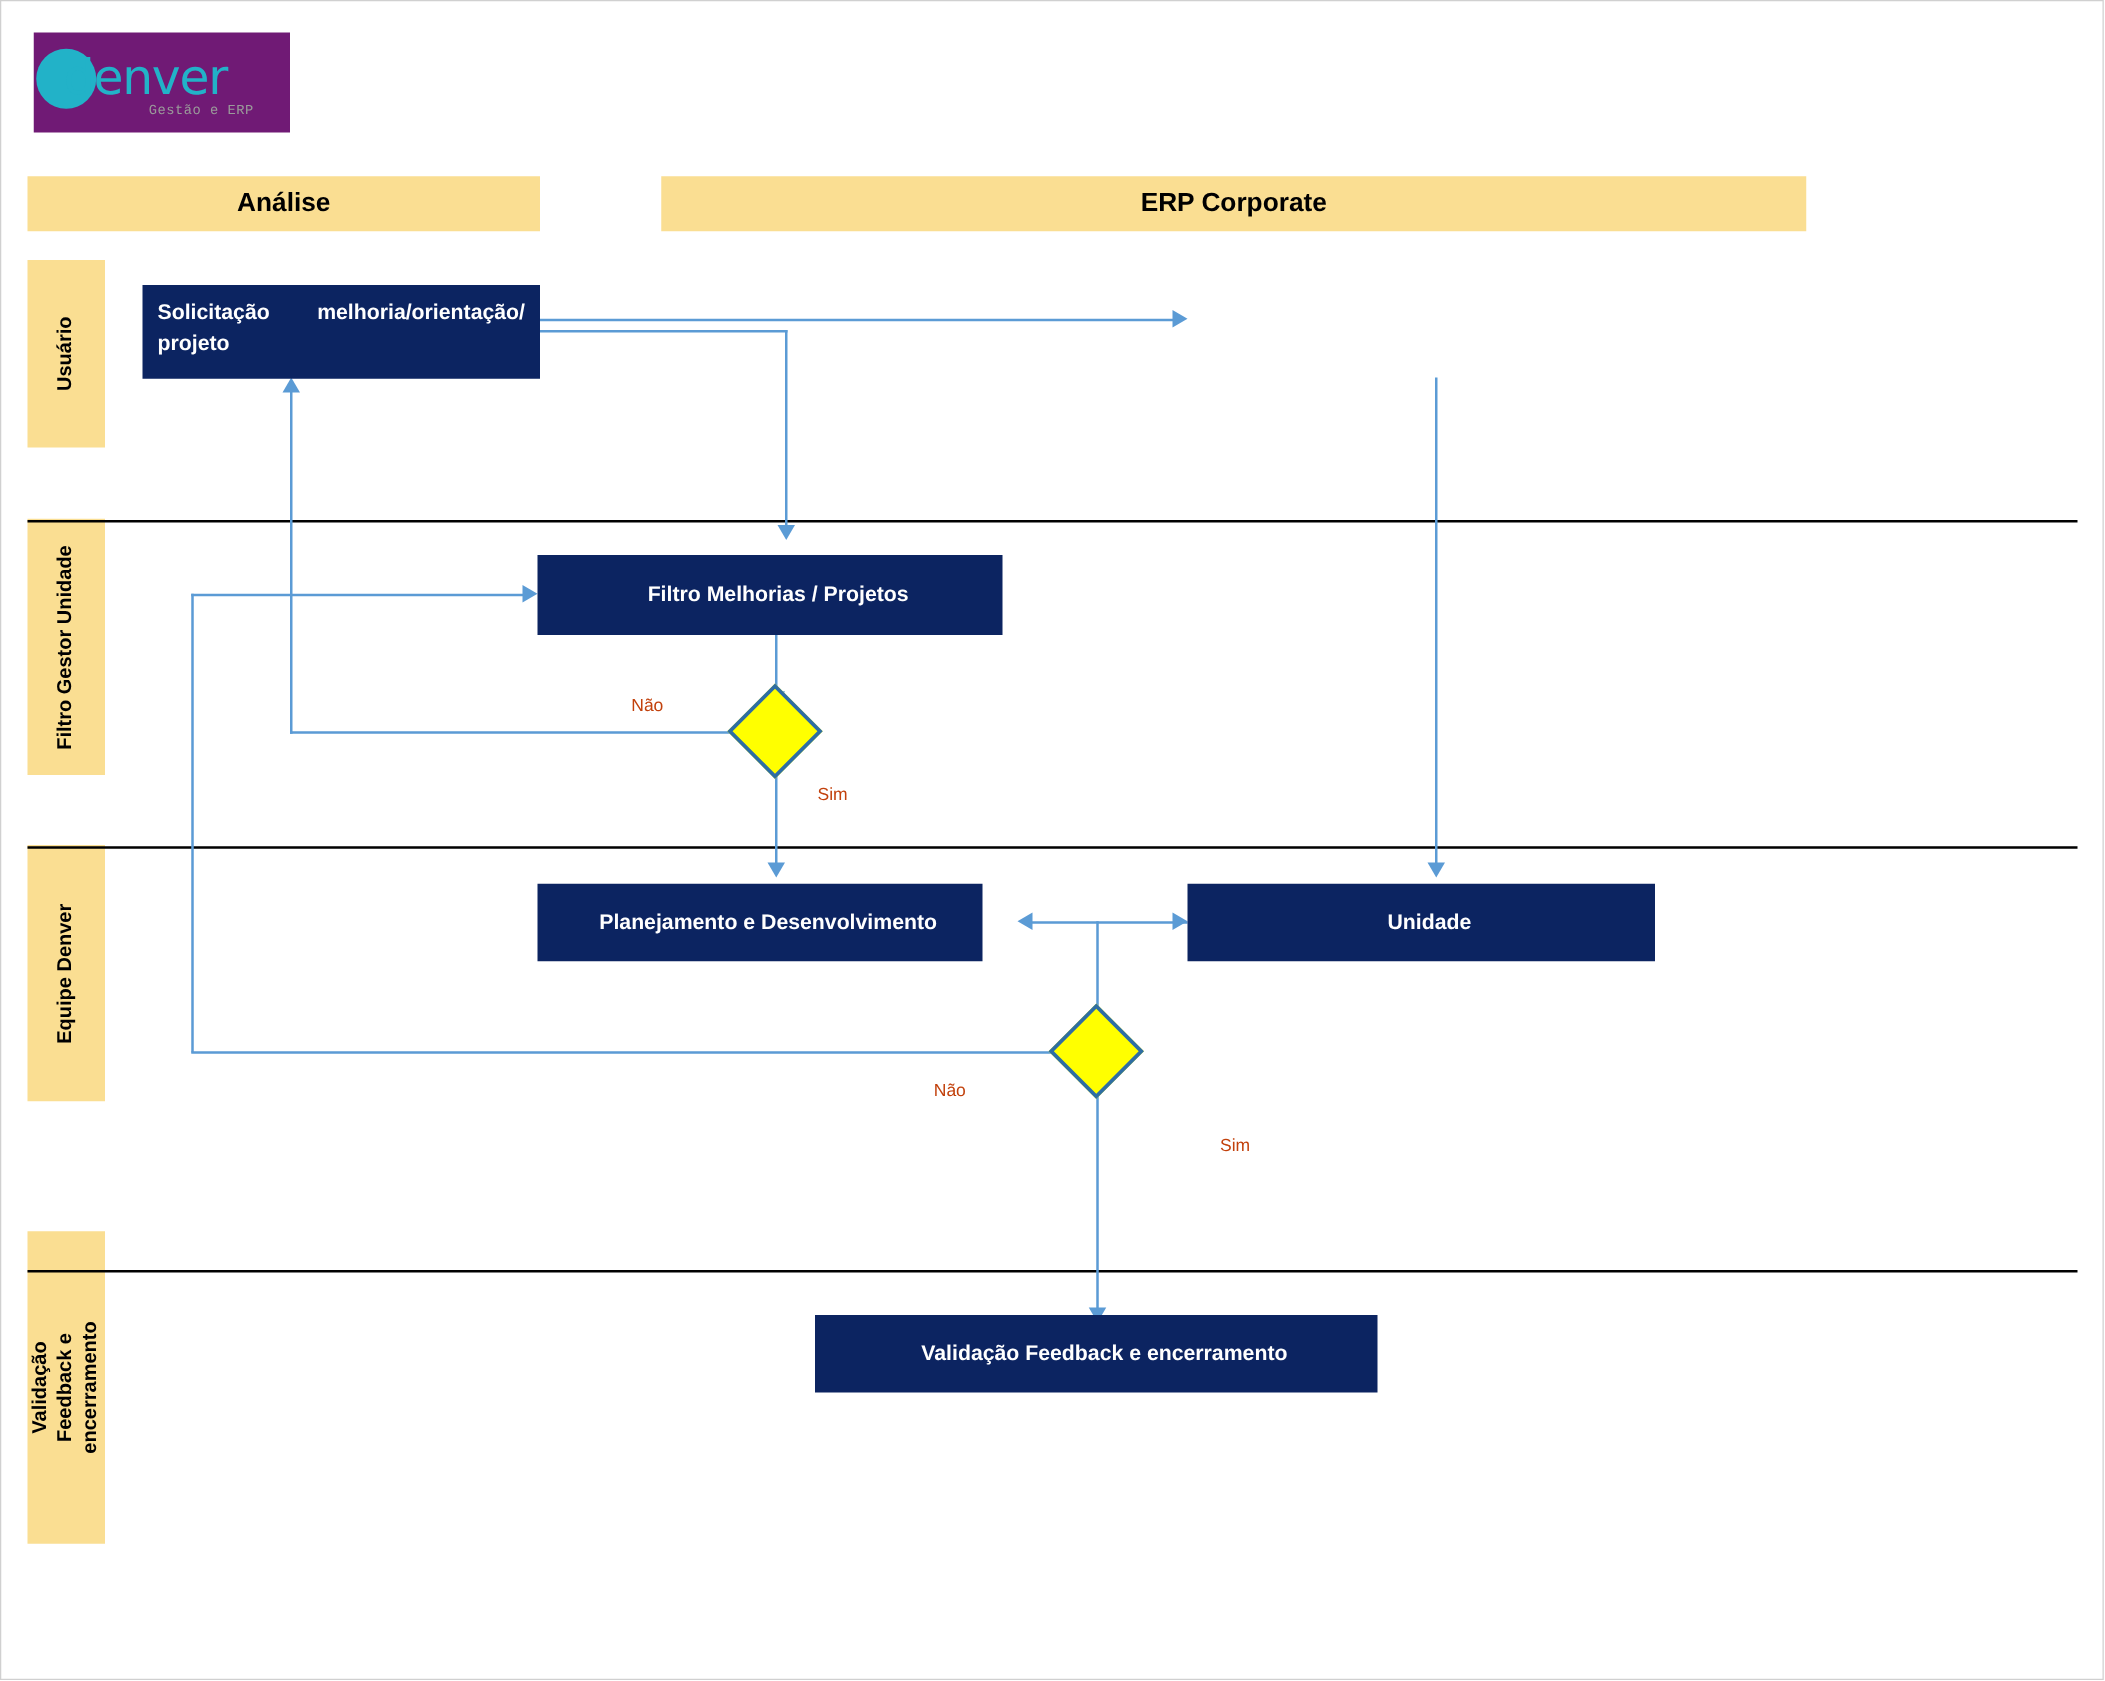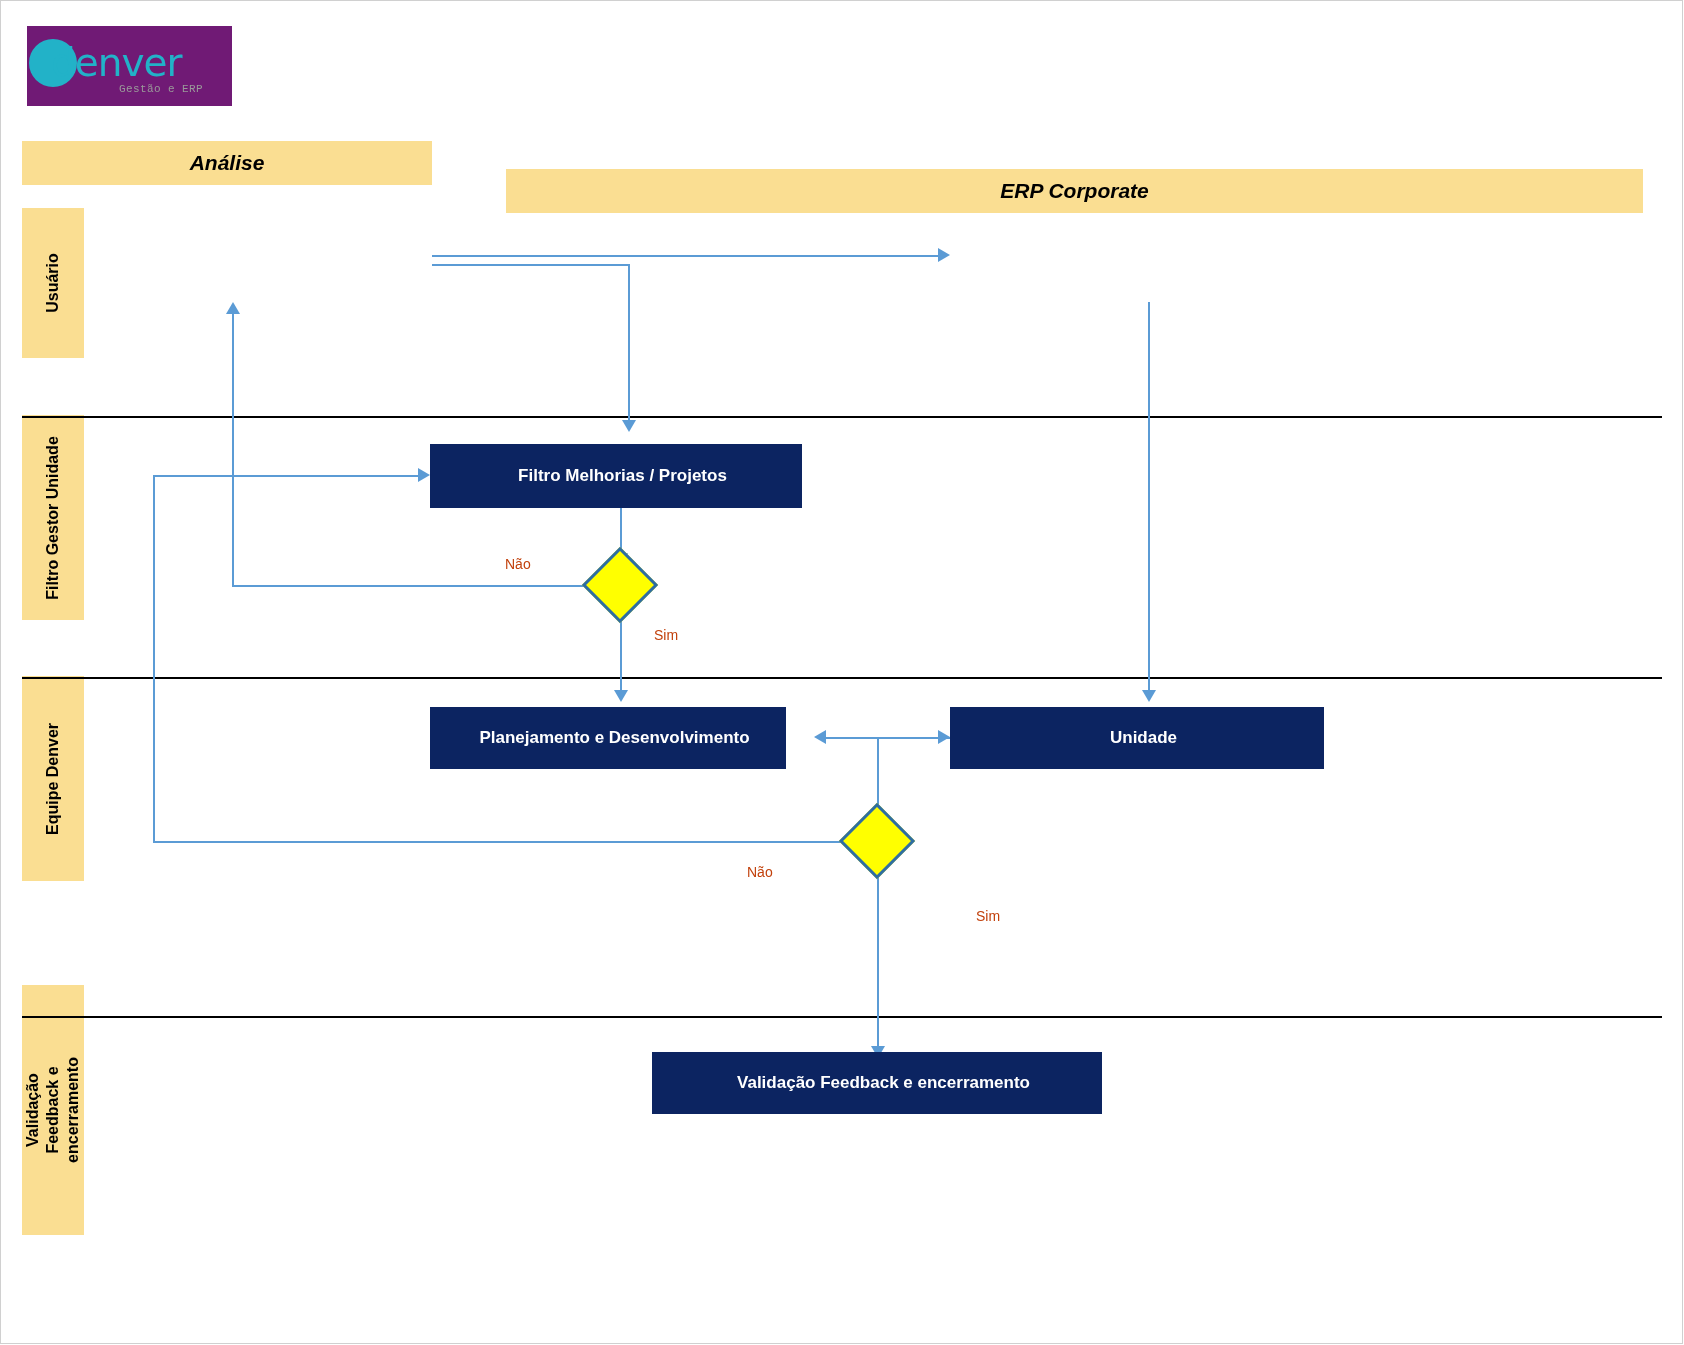--- a/index.html
+++ b/index.html
@@ -82,21 +82,20 @@
   .phase-band {
     position: absolute;
     background: #fade92;
     color: #000000;
     font-size: 21px;
     font-weight: bold;
     display: flex;
     align-items: center;
     justify-content: center;
     height: 44px;
-    font-style: italic;
   }
 
   
   .lane-label {
     position: absolute;
     left: 22px;
     width: 62px;
     background: #fade92;
     color: #000000;
     font-size: 16px;
@@ -227,21 +226,21 @@
       <div class="logo-disc"></div>
       <div class="logo-word">denver</div>
       <div class="logo-tag">Gestão e ERP</div>
     </div>
   </div>
 
 
   <div class="phase-band" style="left:22px; top:141px; width:410px;">
     <span>Análise</span>
   </div>
-  <div class="phase-band" style="left:506px; top:141px; width:1137px;margin-top:28px;">
+  <div class="phase-band" style="left:529px; top:141px; width:916px;">
     <span>ERP Corporate</span>
   </div>
 
   <div class="lane-label" style="top:208px; height:150px;">
     <span>Usuário</span>
   </div>
   <div class="lane-label" style="top:415px; height:205px;">
     <span>Filtro Gestor Unidade</span>
   </div>
   <div class="lane-label" style="top:676px; height:205px;">
@@ -283,20 +282,23 @@
 
   <div class="conn-h" style="left:818px; top:737px; width:132px;"></div>
   <div class="arrow-head arrow-left" style="left:814px; top:730px;"></div>
   <div class="arrow-head arrow-right" style="left:938px; top:730px;"></div>
 
   <div class="conn-v" style="left:877px; top:737px; height:80px;"></div>
 
   <div class="conn-v" style="left:877px; top:868px; height:182px;"></div>
   <div class="arrow-head arrow-down" style="left:871px; top:1046px;"></div>
 
+  <div class="proc justified" style="left:114px; top:228px; width:318px; height:75px;">
+    <span>Solicitação melhoria/orientação/ projeto</span>
+  </div>
 
 
   <div class="proc centered" style="left:430px; top:444px; width:372px; height:64px;">
     <span>Filtro Melhorias / Projetos</span>
   </div>
 
   <div class="diamond" style="left:593px; top:558px; width:54px; height:54px;"></div>
   <div class="edge-label" style="left:505px; top:556px;">Não</div>
   <div class="edge-label" style="left:654px; top:627px;">Sim</div>
 

